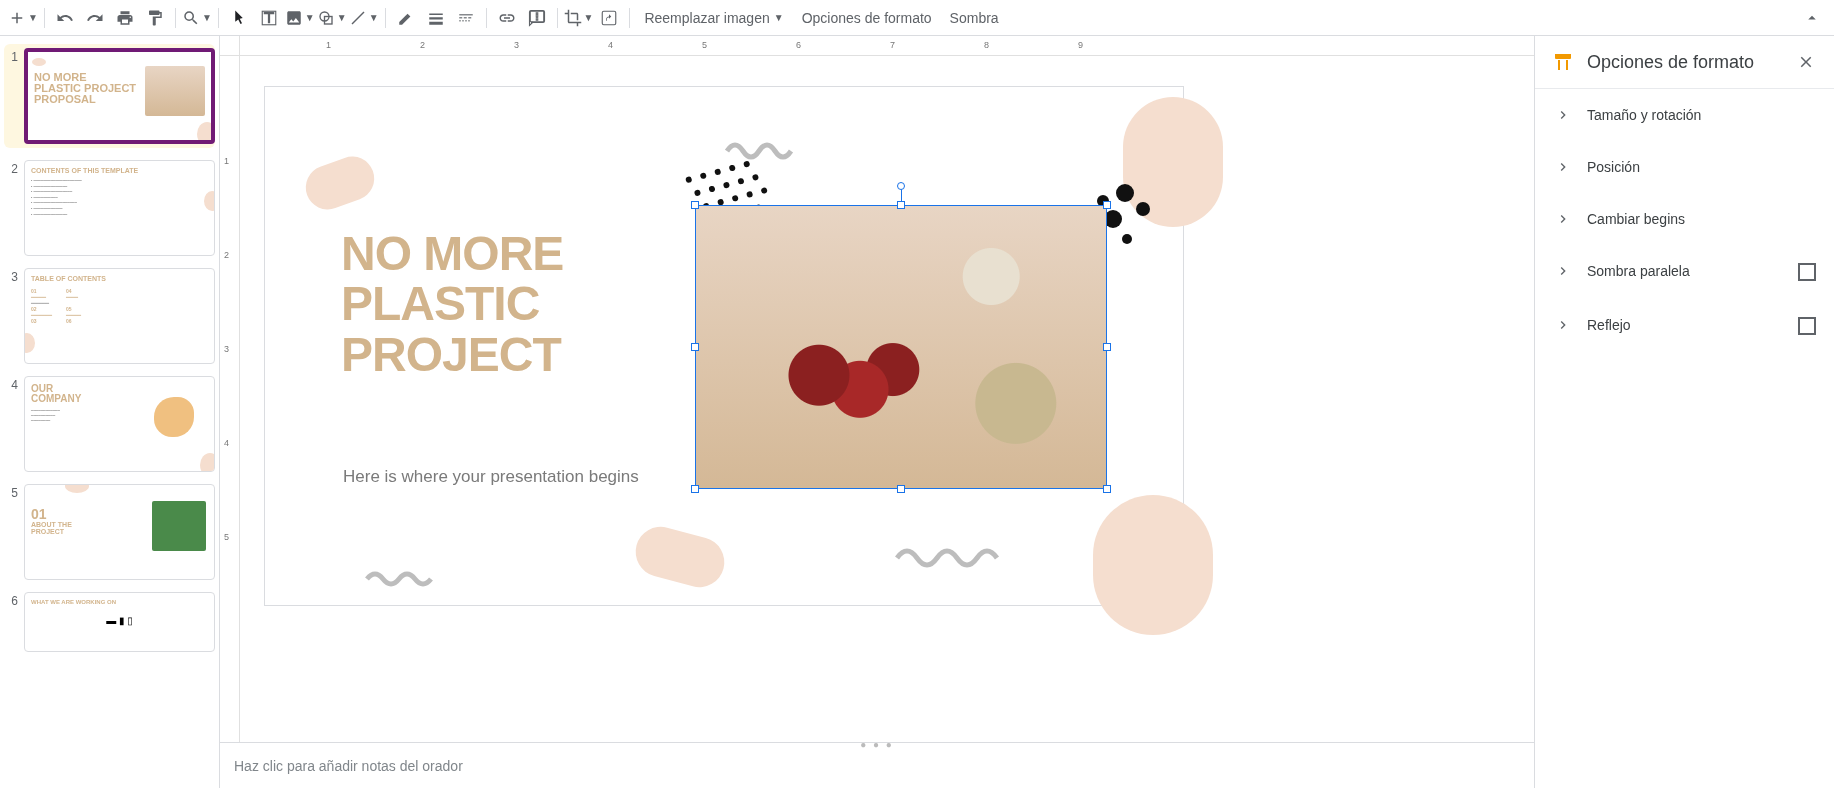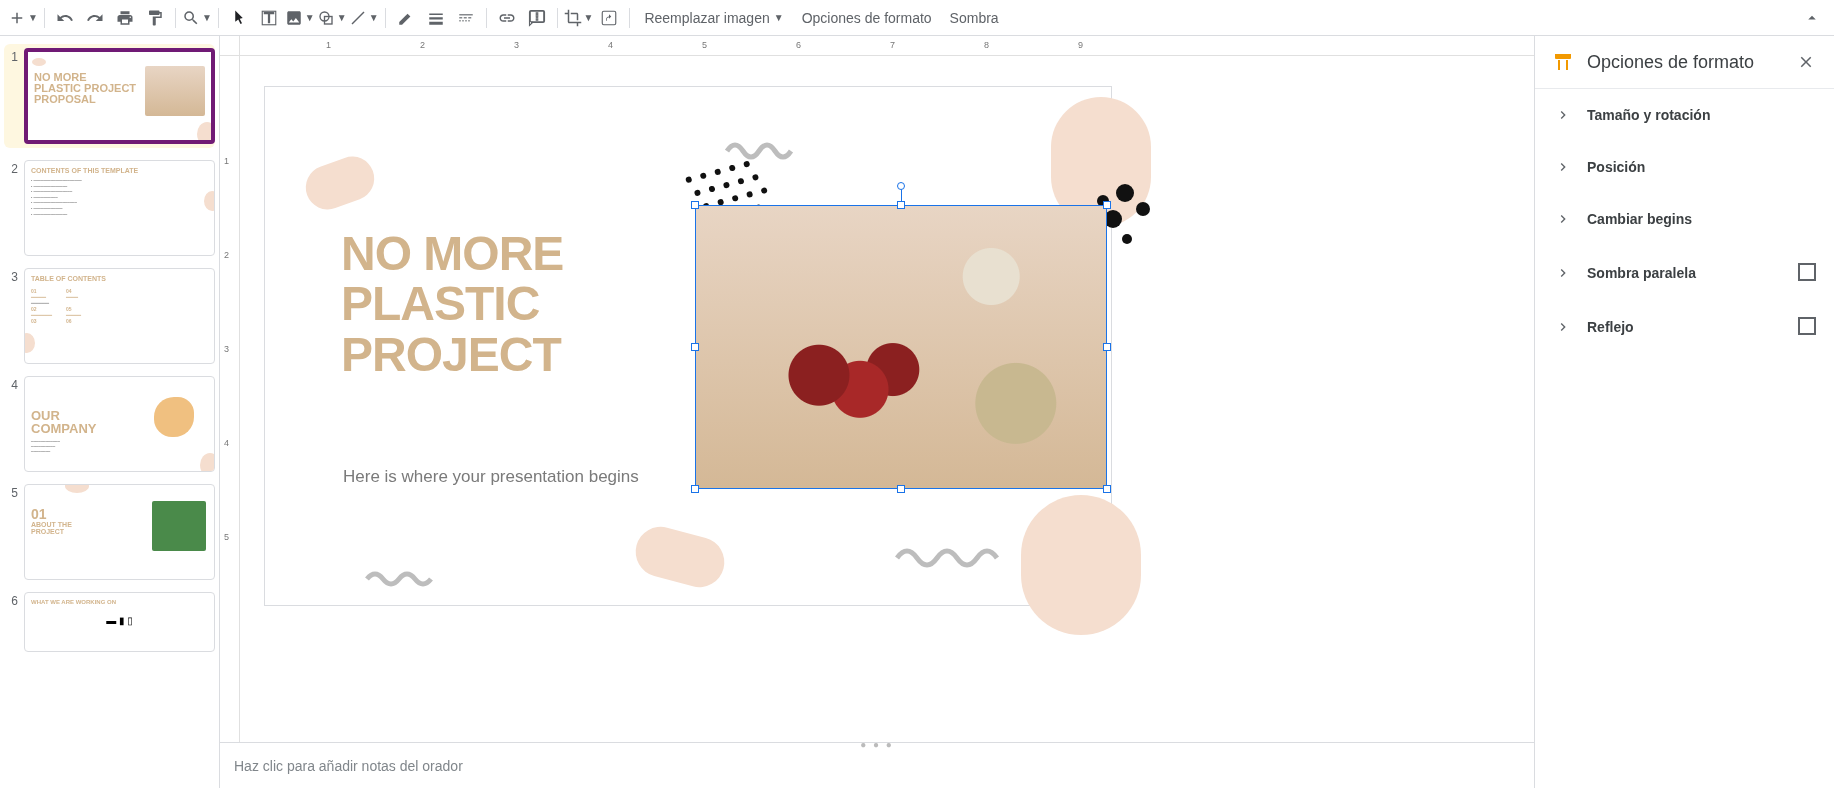--- a/index.html
+++ b/index.html
@@ -29,21 +29,21 @@
 .thumb-content { position: absolute; inset: 0; padding: 6px; font-size: 6px; }
 
 
 .canvas-wrap { flex: 1; display: flex; flex-direction: column; background: #fff; position: relative; }
 .ruler-h { height: 20px; background: #fff; border-bottom: 1px solid #e0e0e0; position: relative; font-size: 9px; color: #777; }
 .ruler-h .tick { position: absolute; top: 4px; }
 .canvas-body { flex: 1; display: flex; overflow: auto; }
 .ruler-v { width: 20px; background: #fff; border-right: 1px solid #e0e0e0; position: relative; font-size: 9px; color: #777; }
 .ruler-v .tick { position: absolute; left: 4px; }
 .slide-area { flex: 1; padding: 30px 24px; position: relative; }
-.slide { width: 848px; height: 520px; background: #fff; border: 1px solid #dadce0; position: relative; overflow: visible; }
+.slide { width: 920px; height: 520px; background: #fff; border: 1px solid #dadce0; position: relative; overflow: visible; }
 
 
 .slide-title { position: absolute; left: 76px; top: 142px; font-size: 48px; font-weight: 900; color: #d2b48c; line-height: 1.05; font-family: Arial Black, Arial, sans-serif; letter-spacing: -1px; }
 .slide-sub { position: absolute; left: 78px; top: 380px; font-size: 17px; color: #7a7a7a; }
 
 .blob { position: absolute; background: #f5decf; border-radius: 50%; }
 .blob1 { left: 40px; top: 74px; width: 70px; height: 44px; transform: rotate(-20deg); border-radius: 40px; }
 .blob2 { left: 370px; top: 445px; width: 90px; height: 50px; transform: rotate(15deg); border-radius: 50px; }
 .blob3 { right: -40px; top: 10px; width: 100px; height: 130px; border-radius: 60px; }
 .blob4 { right: -30px; bottom: -30px; width: 120px; height: 140px; border-radius: 70px; }
@@ -70,21 +70,21 @@
 
 .notes-bar { height: 46px; border-top: 1px solid #dadce0; display:flex; align-items:center; padding: 0 14px; color:#80868b; font-size:14px; position:relative; }
 .notes-handle { position:absolute; left:50%; top:-4px; transform:translateX(-50%); color:#bbb; font-size:10px; letter-spacing:2px; }
 
 
 .sidebar { width: 300px; border-left: 1px solid #dadce0; display:flex; flex-direction:column; background:#fff; }
 .sb-header { display:flex; align-items:center; padding: 14px 16px; gap:12px; }
 .sb-header-icon { width:24px; height:24px; color:#f29900; }
 .sb-header-title { flex:1; font-size:18px; color:#3c4043; }
 .sb-close { width:24px; height:24px; cursor:pointer; color:#5f6368; display:flex; align-items:center; justify-content:center; }
-.sb-section { display:flex; align-items:flex-end; padding: 18px 18px; cursor:pointer;font-weight:bold; }
+.sb-section { display:flex; align-items:flex-start; padding: 18px 18px; cursor:pointer; }
 .sb-chev { width:20px; margin-right:14px; color:#5f6368; }
 .sb-label { flex:1; font-size:14px; color:#3c4043; }
 .sb-check { width:18px; height:18px; border:2px solid #5f6368; }
 .sb-divider { height:1px; background:#e8eaed; }
 
 
 .thumb-title { font-weight:900; color:#d2b48c; font-size:11px; line-height:1; }
 .thumb-blob { position:absolute; background:#f5decf; border-radius:50%; }
 </style>
 </head>
@@ -262,21 +262,21 @@
               <div><b style="color:#d2b48c">04</b><br><span style="color:#d2b48c">━━━━</span><br><br><b style="color:#d2b48c">05</b><br><span style="color:#d2b48c">━━━━━</span><br><b style="color:#d2b48c">06</b></div>
             </div>
           </div>
         </div>
       </div>
       <div class="slide-thumb-row">
         <div class="slide-num">4</div>
         <div class="slide-thumb">
           <div class="thumb-blob" style="right:-6px;bottom:-6px;width:20px;height:24px"></div>
           <div class="thumb-content">
-            <div class="thumb-title" style="margin-top:26px;font-size:13px"><span>OUR</span><br><span>COMPANY</span></div>
+            <div class="thumb-title" style="margin-top:1px;font-size:10px"><span>OUR</span><br><span>COMPANY</span></div>
             <div style="position:absolute;right:20px;top:20px;width:40px;height:40px;background:#f0c080;border-radius:50% 40% 50% 45%"></div>
             <div style="margin-top:4px;font-size:4px;color:#999">━━━━━━━━━━━━<br>━━━━━━━━━━<br>━━━━━━━━</div>
           </div>
         </div>
       </div>
       <div class="slide-thumb-row">
         <div class="slide-num">5</div>
         <div class="slide-thumb">
           <div class="thumb-blob" style="left:40px;top:-6px;width:24px;height:14px"></div>
           <div class="thumb-content">

